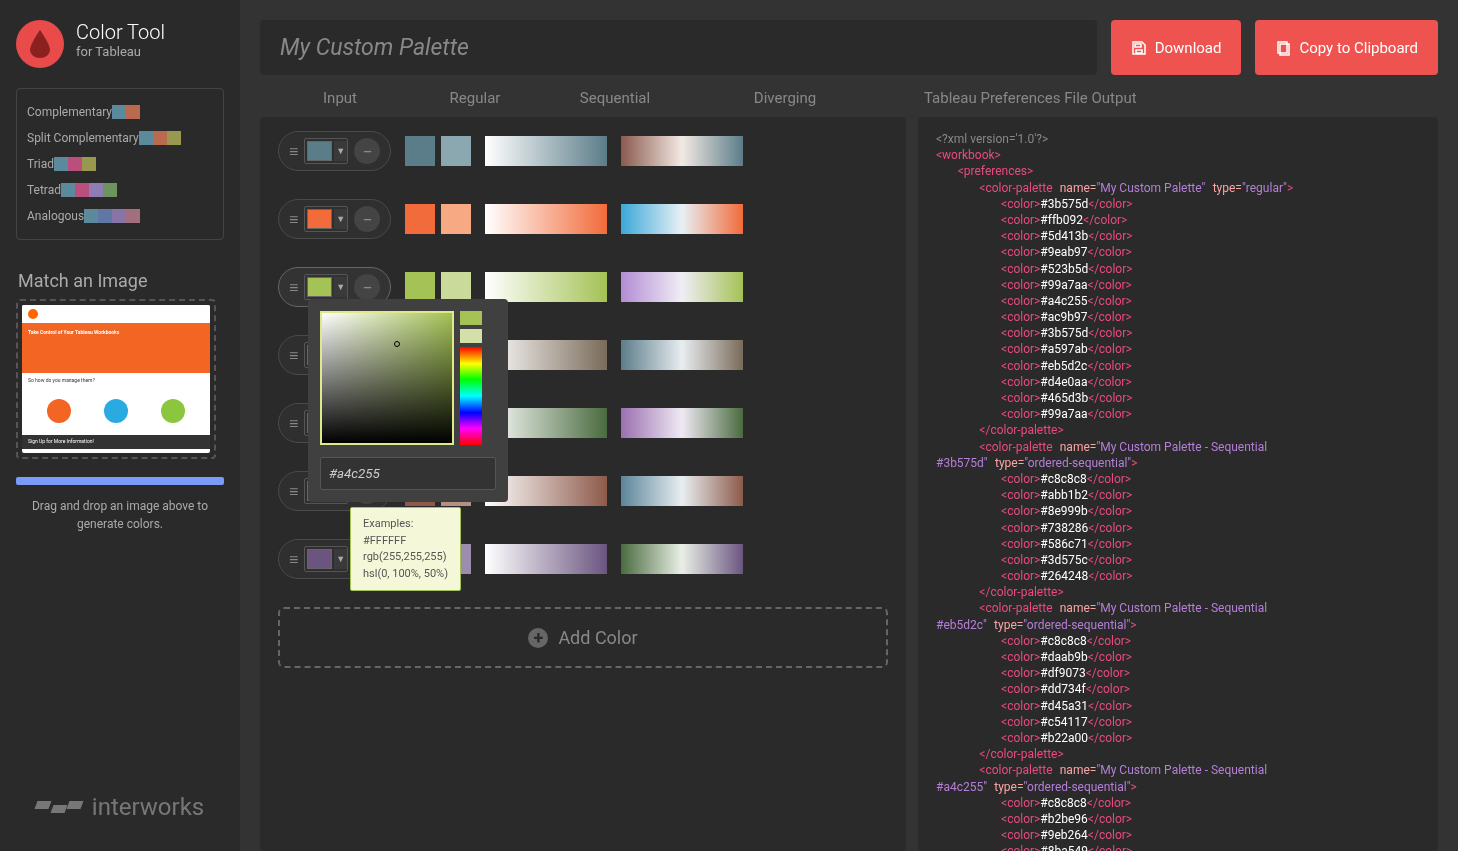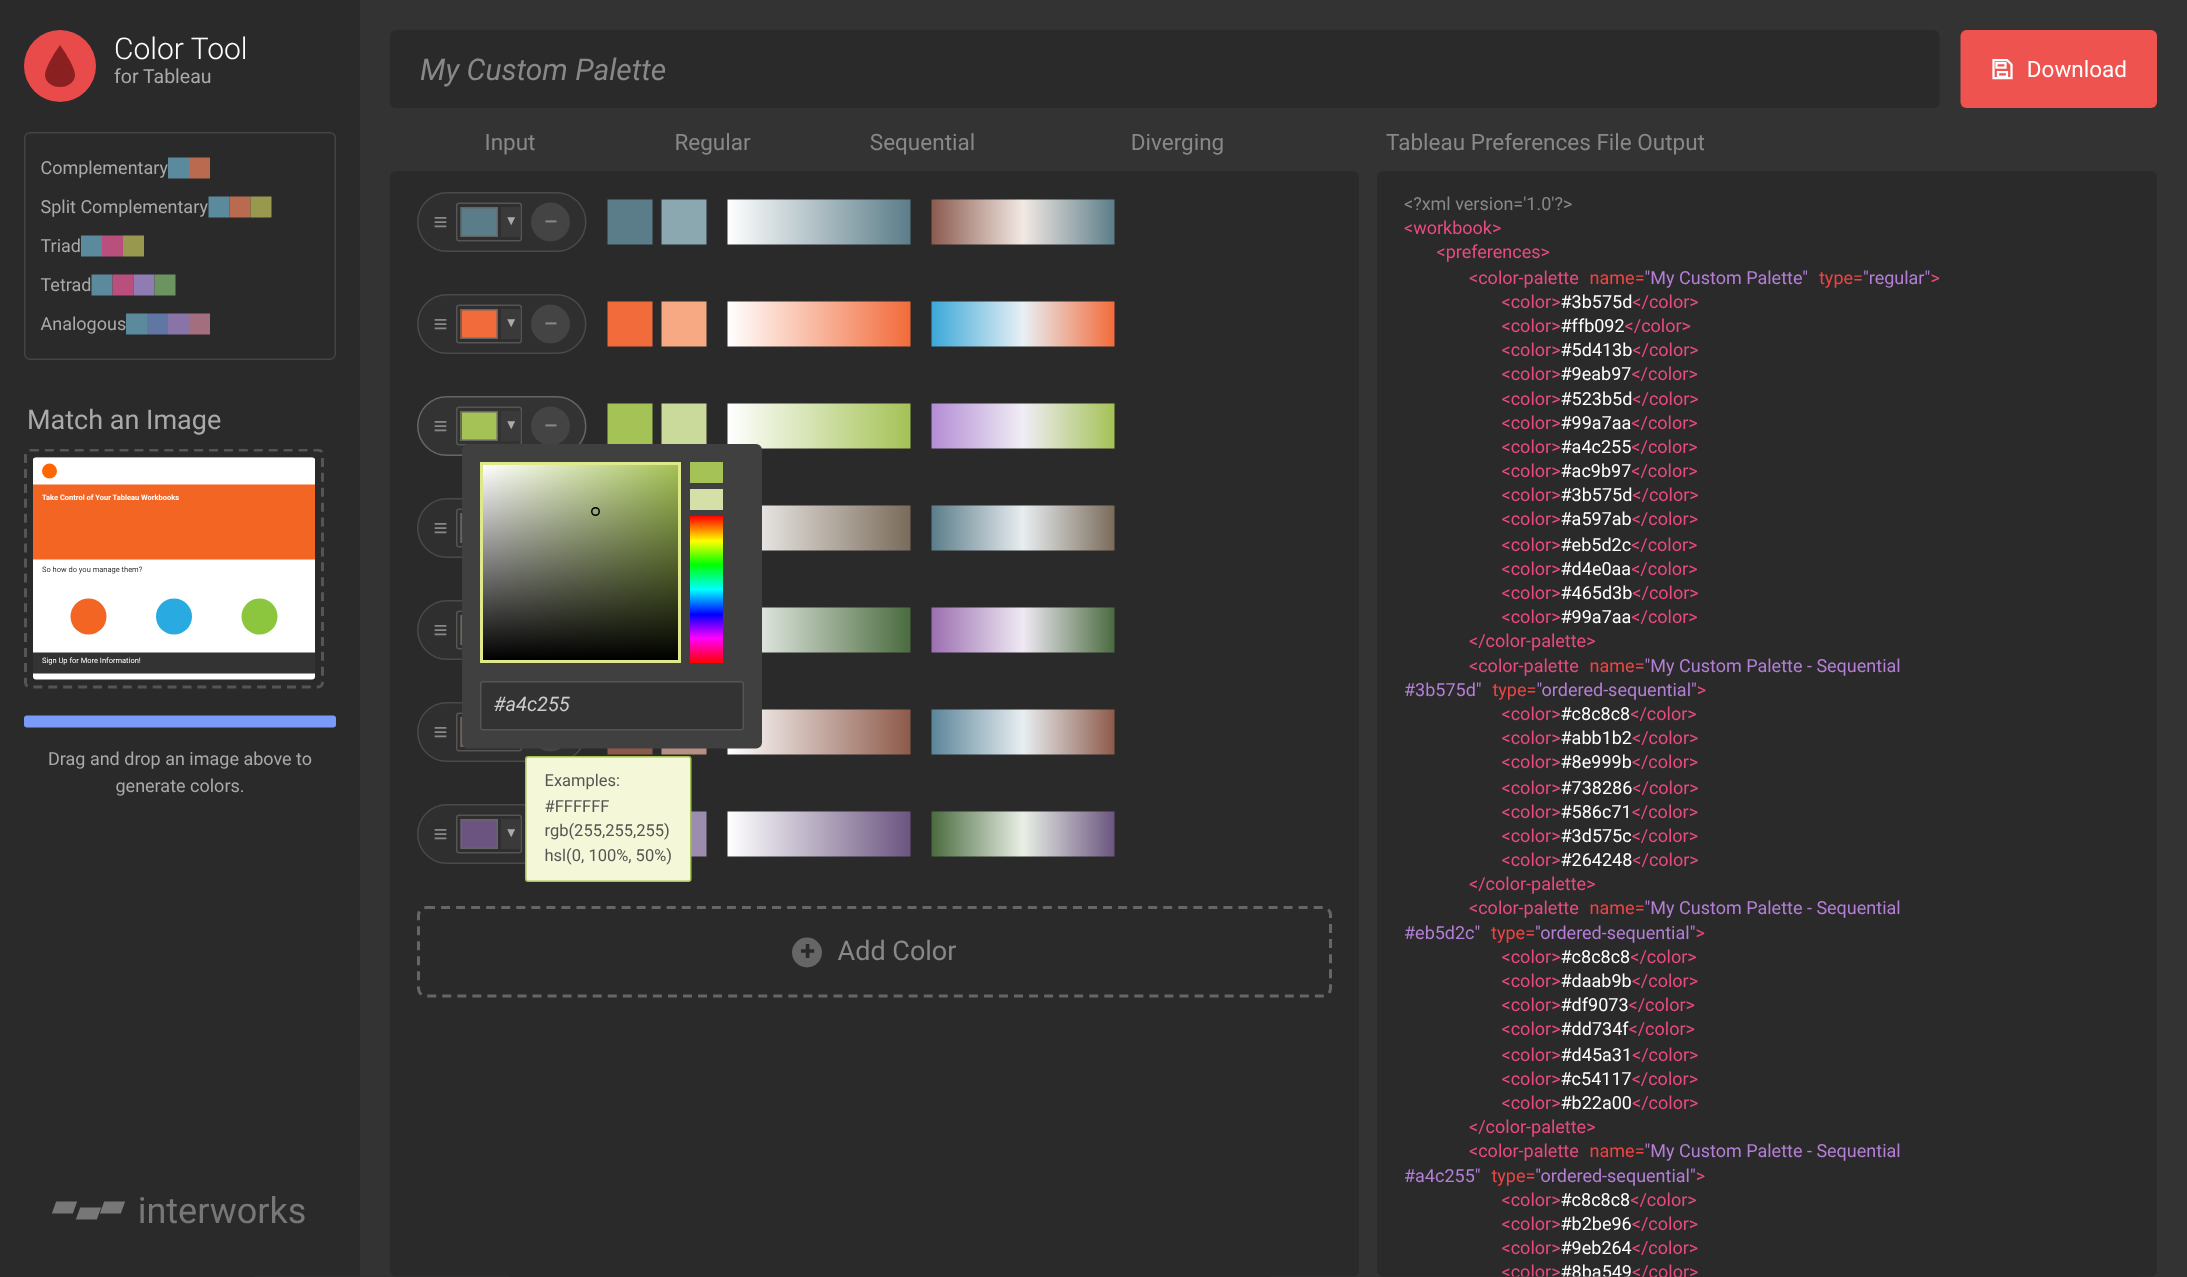--- a/index.html
+++ b/index.html
@@ -25,21 +25,21 @@
 .thumb-circles{display:flex;justify-content:space-around;padding:12px 8px}
 .thumb-circles .c{width:24px;height:24px;border-radius:50%}
 .thumb-footer{height:14px;background:#333;font-size:5px;color:#fff;padding:3px 6px}
 .progress-bar{margin:18px 16px 12px;height:8px;background:#7a9cf8;border-radius:2px}
 .drop-hint{font-size:12px;color:#aaa;text-align:center;padding:0 20px;line-height:1.5}
 .interworks{margin-top:auto;padding:30px 0;display:flex;justify-content:center;align-items:center;gap:10px;color:#777}
 .iw-logo{display:flex;gap:2px}
 .iw-logo span{width:14px;height:8px;background:#777;transform:skewX(-20deg)}
 .main{flex:1;display:flex;flex-direction:column;padding:20px 20px 0;gap:14px;height:100%}
 .topbar{display:flex;gap:14px;align-items:stretch}
-.palette-name{flex:1;background:#2a2a2a;border:none;padding:14px 20px;font-size:20px;font-style:italic;color:#888;border-radius:4px;outline:none}
+.palette-name{flex:1;background:#2a2a2a;border:none;padding:14px 20px;font-size:23px;font-style:italic;color:#888;border-radius:4px;outline:none}
 .btn{background:#ef5350;color:#fff;border:none;border-radius:4px;padding:0 20px;font-size:15px;display:flex;align-items:center;gap:8px;cursor:pointer}
 .content{display:flex;gap:12px;flex:1;min-height:0}
 .left{flex:1;display:flex;flex-direction:column;min-height:0}
 .col-headers{display:flex;padding:0 0 10px}
 .col-headers span{text-align:center;color:#888;font-size:15px}
 .ch-input{width:160px}
 .ch-reg{width:110px}
 .ch-seq{width:170px}
 .ch-div{width:170px}
 .rows-container{background:#2a2a2a;border-radius:4px;padding:14px 18px;flex:1;overflow:auto;position:relative}
@@ -64,21 +64,21 @@
 .hue-strip-wrap{display:flex;flex-direction:column;gap:4px}
 .hue-preview{width:22px;height:14px;background:#a4c255}
 .hue-preview2{width:22px;height:14px;background:#d4e0a8}
 .hex-input{width:100%;background:#333;border:1px solid #555;color:#ccc;padding:8px;font-style:italic;border-radius:2px}
 .tooltip{position:absolute;top:390px;left:90px;background:#f5f8d8;border:1px solid #a4c255;padding:8px 12px;font-size:11px;color:#555;border-radius:2px;line-height:1.5}
 .right{width:520px;display:flex;flex-direction:column;min-height:0}
 .right-title{color:#888;font-size:15px;padding:0 0 10px 6px}
 .xml-out{background:#2a2a2a;border-radius:4px;padding:14px 18px;flex:1;overflow:auto;font-family:Consolas,monospace;font-size:12px;line-height:1.35;white-space:pre;position:relative}
 .xml-out::-webkit-scrollbar{width:10px}
 .xml-out::-webkit-scrollbar-thumb{background:#555;border-radius:5px}
-.t-gray{color:#888}.t-red{color:#e94b7f}.t-green{color:#ef4444}.t-purple{color:#b57fd8}.t-white{color:#fff}
+.t-gray{color:#888}.t-red{color:#e94b7f}.t-green{color:#fca5a5}.t-purple{color:#b57fd8}.t-white{color:#fff}
 </style>
 </head>
 <body>
 
 <div class="sidebar">
   <div class="logo">
     <div class="logo-circle">
       <svg width="20" height="28" viewBox="0 0 20 28">
           <path d="M10 0 C10 0 0 14 0 20 A10 8 0 0 0 20 20 C20 14 10 0 10 0" fill="#8b2020"></path>
         </svg>
@@ -162,20 +162,27 @@
 </div>
 
 <div class="main">
   <div class="topbar">
     <input class="palette-name" value="My Custom Palette" style="">
     <button class="btn">
       <svg width="16" height="16" viewBox="0 0 16 16" fill="#fff">
           <path d="M2 2h9l3 3v9H2z M4 4h6v3H4z M5 10h6v3H5z" stroke="#fff" fill="none" stroke-width="1.5"></path>
         </svg>
       <span>Download</span>
+    </button>
+    <button class="btn">
+      <svg width="16" height="16" viewBox="0 0 16 16">
+          <rect x="3" y="2" width="9" height="11" fill="none" stroke="#fff" stroke-width="1.5"></rect>
+          <rect x="5" y="4" width="9" height="11" fill="none" stroke="#fff" stroke-width="1.5"></rect>
+        </svg>
+      <span>Copy to Clipboard</span>
     </button>
   </div>
   <div class="content">
     <div class="left">
       <div class="col-headers">
         <span class="ch-input">Input</span>
         <span class="ch-reg">Regular</span>
         <span class="ch-seq">Sequential</span>
         <span class="ch-div">Diverging</span>
       </div>

